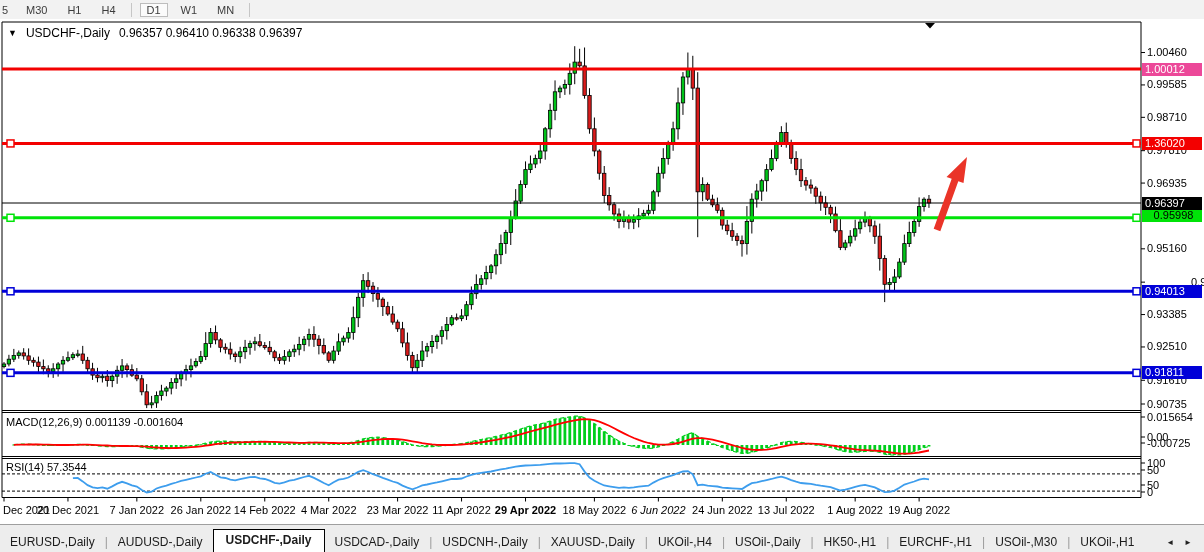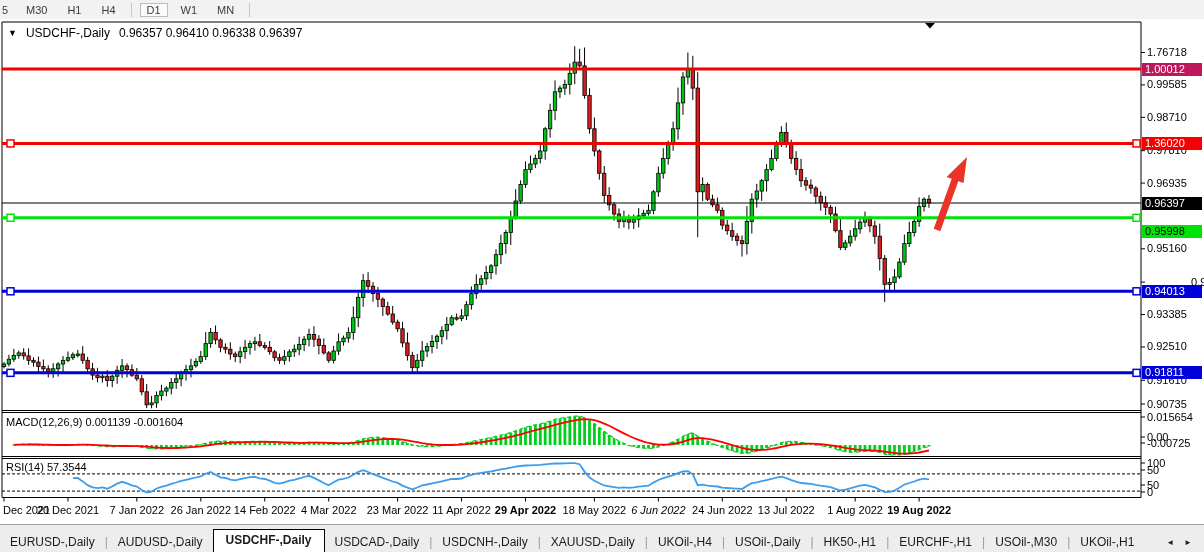--- a/index.html
+++ b/index.html
@@ -685,34 +685,34 @@
       </svg>
 
     <div class="chart-title">
       <span class="dd">▼</span>
       <span>USDCHF-,Daily</span>
       <span>0.96357 0.96410 0.96338 0.96397</span>
     </div>
     <div class="pane-label macd-label">MACD(12,26,9) 0.001139 -0.001604</div>
     <div class="pane-label rsi-label">RSI(14) 57.3544</div>
     <div id="axis-layer">
-        <div class="axis-label" style="left: 1147px; top: 27.0185px;">1.76718</div>
+        <div class="axis-label" style="left: 1147px; top: 27.0185px;">1.00460</div>
         <div class="axis-label" style="left: 1147px; top: 59.4259px;">0.99585</div>
         <div class="axis-label" style="left: 1147px; top: 91.8333px;">0.98710</div>
         <div class="axis-label" style="left: 1147px; top: 125.167px;">0.97810</div>
         <div class="axis-label" style="left: 1147px; top: 157.574px;">0.96935</div>
         <div class="axis-label" style="left: 1147px; top: 223.315px;">0.95160</div>
         <div class="axis-label" style="left: 1147px; top: 256.648px; margin-left: 44px;">0.94260</div>
         <div class="axis-label" style="left: 1147px; top: 289.056px;">0.93385</div>
         <div class="axis-label" style="left: 1147px; top: 321.463px;">0.92510</div>
         <div class="axis-label" style="left: 1147px; top: 354.796px;">0.91610</div>
         <div class="axis-label" style="left: 1147px; top: 378.5px;">0.90735</div>
-        <div class="line-box" style="top: 43.6111px; background: #be185d; color: rgb(255, 255, 255);">1.00012</div>
+        <div class="line-box" style="top: 43.6111px; background: #ec4899; color: rgb(255, 255, 255);">1.00012</div>
         <div class="line-box" style="top: 117.944px; background: rgb(243, 0, 0); color: rgb(255, 255, 255);">1.36020</div>
-        <div class="line-box" style="top: 206px; background: rgb(0, 227, 8); color: rgb(0, 0, 0);">0.95998</div>
+        <div class="line-box" style="top: 190px; background: rgb(0, 227, 8); color: rgb(0, 0, 0); text-align: center;">0.95998</div>
         <div class="line-box" style="top: 265.796px; background: rgb(0, 0, 216); color: rgb(255, 255, 255);">0.94013</div>
         <div class="line-box" style="top: 347.352px; background: rgb(0, 0, 216); color: rgb(255, 255, 255);">0.91811</div>
         <div class="line-box" style="top: 177.5px; background: rgb(0, 0, 0); color: rgb(255, 255, 255);">0.96397</div>
         <div class="axis-label" style="left: 1147px; top: 391.5px;">0.015654</div>
         <div class="axis-label" style="left: 1147px; top: 411.5px;">0.00</div>
         <div class="axis-label" style="left: 1147px; top: 417.5px;">-0.00725</div>
         <div class="axis-label" style="left: 1147px; top: 437.5px;">100</div>
         <div class="axis-label" style="left: 1147px; top: 444.5px;">50</div>
         <div class="axis-label" style="left: 1147px; top: 459.5px;">50</div>
         <div class="axis-label" style="left: 1147px; top: 466.5px;">0</div>
@@ -725,21 +725,21 @@
         <div class="date-label" style="left: 264.76px;">14 Feb 2022</div>
         <div class="date-label" style="left: 328.72px;">4 Mar 2022</div>
         <div class="date-label" style="left: 397.6px;">23 Mar 2022</div>
         <div class="date-label" style="left: 461.56px;">11 Apr 2022</div>
         <div class="date-label" style="left: 525.52px; font-weight: bold;">29 Apr 2022</div>
         <div class="date-label" style="left: 594.4px;">18 May 2022</div>
         <div class="date-label" style="left: 658.36px; font-style: italic;">6 Jun 2022</div>
         <div class="date-label" style="left: 722.32px;">24 Jun 2022</div>
         <div class="date-label" style="left: 786.28px;">13 Jul 2022</div>
         <div class="date-label" style="left: 855.16px;">1 Aug 2022</div>
-        <div class="date-label" style="left: 919.12px; font-weight: bold;">19 Aug 2022</div>
+        <div class="date-label" style="left: 919.12px;">19 Aug 2022</div>
       </div>
   </div>
 
   <div class="tabbar">
       <span class="tab">EURUSD-,Daily</span>
       <span class="tabdiv">|</span>
       <span class="tab">AUDUSD-,Daily</span>
       <span class="tab active">USDCHF-,Daily</span>
       <span class="tab">USDCAD-,Daily</span>
       <span class="tabdiv">|</span>

